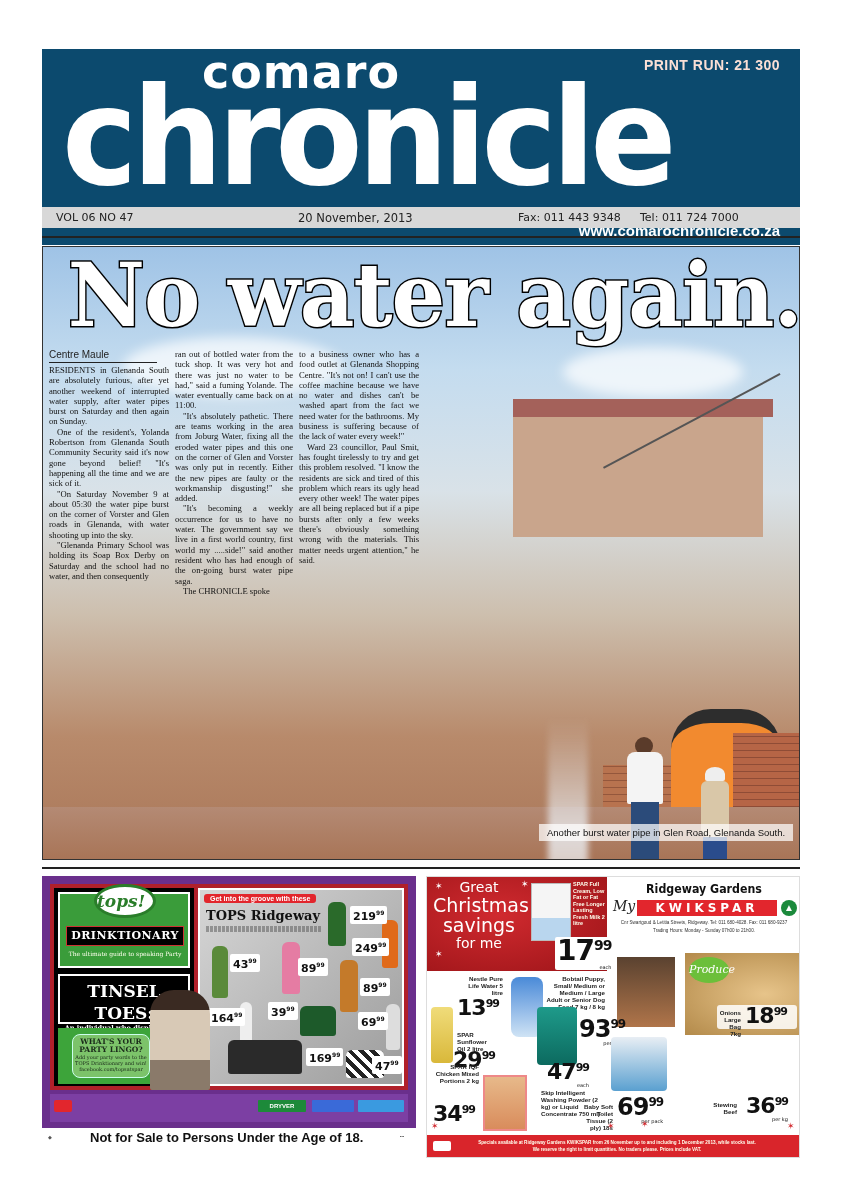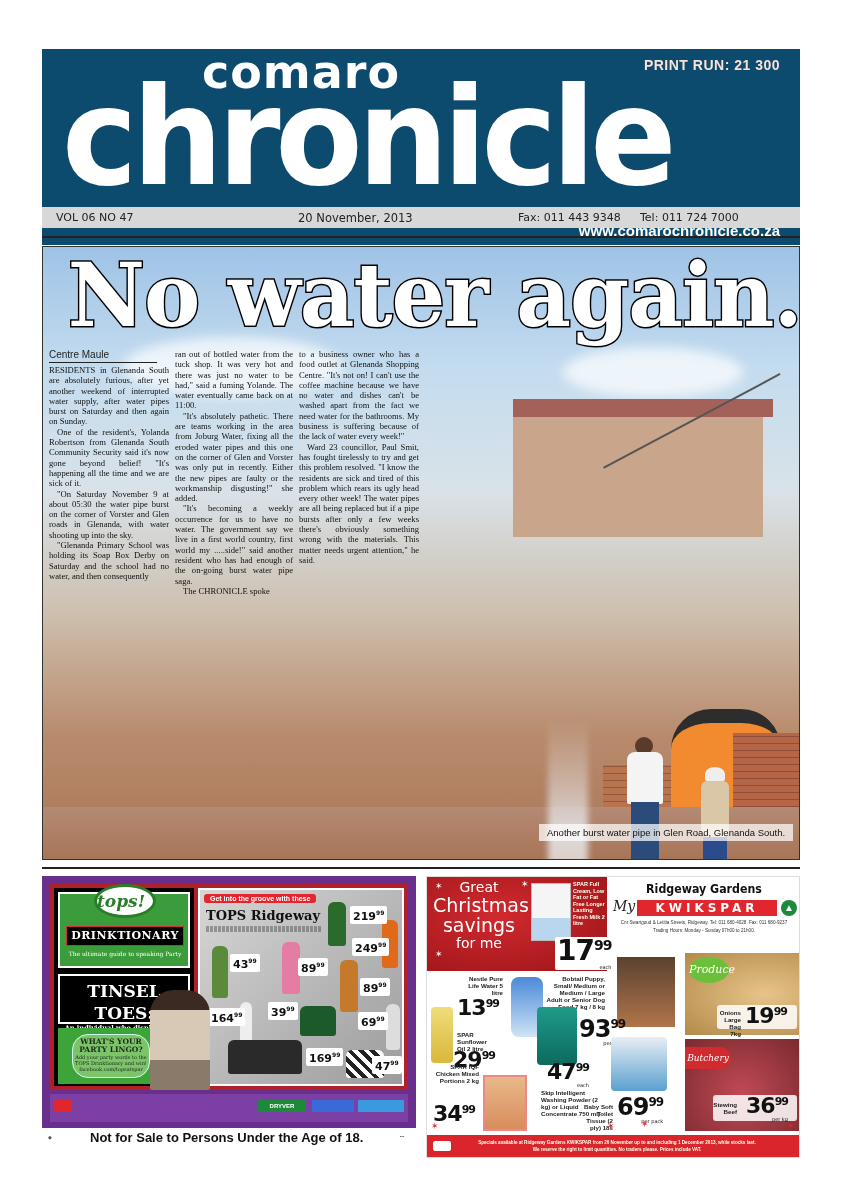--- a/index.html
+++ b/index.html
@@ -68,21 +68,21 @@
   .tops-inner { position: absolute; left: 8px; top: 8px; width: 358px; height: 206px; background: #b0202a; }
   .tops-left { position: absolute; left: 4px; top: 4px; width: 140px; height: 198px; background: #000; }
   .drink-box { position: absolute; left: 4px; top: 4px; width: 132px; height: 76px; background: #3a9c3a; border: 2px solid #fff; }
   .tops-logo { position: absolute; left: 34px; top: -10px; width: 62px; height: 34px; background: #fff; border: 3px solid #2a7d2a; border-radius: 50%; text-align: left; font-family: "DejaVu Serif", serif; font-weight: bold; font-style: italic; font-size: 17px; color: #2a7d2a; line-height: 28px; }
   .drink-title { position: absolute; left: 6px; top: 32px; width: 118px; height: 20px; background: #000; border: 1px solid #c33; color: #fff; text-align: center; font-family: "DejaVu Serif", serif; font-weight: bold; font-size: 11px; line-height: 18px; letter-spacing: 0.5px; }
   .drink-sub { position: absolute; left: 6px; top: 56px; width: 118px; text-align: center; font-family: "DejaVu Serif", serif; font-size: 6px; color: #ffe; }
   .tinsel-box { position: absolute; left: 4px; top: 86px; width: 132px; height: 50px; background: #000; border: 2px solid #fff; color: #fff; text-align: center; }
   .tinsel-title { font-family: "DejaVu Serif", serif; font-weight: bold; font-size: 17px; line-height: 22px; margin-top: 4px; }
   .tinsel-sub { font-family: "DejaVu Serif", serif; font-weight: bold; font-size: 6.6px; line-height: 8px; }
   .lingo-box { position: absolute; left: 4px; top: 140px; width: 132px; height: 56px; background: #3da43a; }
-  .lingo-inner { position: absolute; left: 14px; top: 6px; width: 78px; height: 44px; background: #7cc36a; border-radius: 16px; border: 1px solid #cfe; text-align: center; color: #1a2a1a; }
+  .lingo-inner { position: absolute; left: 14px; top: 6px; width: 78px; height: 44px; background: #7cc36a; border-radius: 8px; border: 1px solid #cfe; text-align: center; color: #1a2a1a; }
   .lingo-title { font-family: "DejaVu Serif", serif; font-weight: bold; font-size: 7.5px; line-height: 8px; margin-top: 3px; }
   .lingo-sub { font-family: "DejaVu Serif", serif; font-size: 5px; line-height: 6px; }
   .tops-person { position: absolute; left: 100px; top: 106px; width: 60px; height: 100px; background: linear-gradient(180deg, #3a2a22 0 20%, #d8c9b6 20% 70%, #8a7a6a 70%); border-radius: 24px 24px 2px 2px; }
   .tops-right { position: absolute; left: 148px; top: 4px; width: 206px; height: 198px; background: linear-gradient(135deg, #d6d6d6, #9c9c9c); border: 2px solid #fff; }
   .groove-tag { position: absolute; left: 4px; top: 4px; padding: 1px 6px; background: #e2262d; color: #fff; font-family: Liberation Sans, sans-serif; font-weight: bold; font-size: 7px; border-radius: 3px; }
   .tops-ridgeway { position: absolute; left: 6px; top: 18px; font-family: "DejaVu Serif", serif; font-weight: bold; font-size: 13px; color: #111; }
   .tops-smalladdr { position: absolute; left: 6px; top: 36px; width: 116px; height: 6px; background: repeating-linear-gradient(90deg, #555 0 3px, transparent 3px 4px); opacity: 0.5; }
   .price-tag { position: absolute; background: #fff; border-radius: 2px; padding: 0 3px; font-family: "DejaVu Sans", sans-serif; font-weight: bold; font-size: 11px; color: #111; line-height: 14px; white-space: nowrap; }
   .price-tag sup { font-size: 6px; }
   .bottle { position: absolute; border-radius: 6px 6px 3px 3px; }
@@ -296,25 +296,22 @@
 
   <div class="prod-box" style="left:184px;top:160px;width:56px;height:54px;background:linear-gradient(180deg,#e8eef4,#5aa0d0);border-radius:4px;"></div>
   <div class="item-label" style="left:150px;top:226px;width:36px;">Baby Soft Toilet Tissue (2 ply) 18s</div>
   <div class="big-price" style="left:190px;top:218px;font-size:24px;"><span>69</span><span class="cents">99</span><span class="unit">per pack</span></div>
 
   <div class="prod-box" style="left:258px;top:76px;width:114px;height:82px;background:radial-gradient(ellipse at 70% 50%,#e7c48a,#b38a4a);">
     <div style="position:absolute;left:4px;top:4px;width:40px;height:26px;background:#6cbf3a;border-radius:50%;color:#fff;font-family:'DejaVu Serif',serif;font-style:italic;font-size:11px;line-height:26px;text-align:center;">Produce</div>
   </div>
   <div class="prod-box" style="left:290px;top:128px;width:80px;height:24px;background:rgba(255,255,255,0.85);border-radius:3px;"></div>
   <div class="item-label" style="left:290px;top:132px;width:24px;">Onions Large Bag 7kg</div>
-  <div class="big-price" style="left:318px;top:128px;font-size:22px;"><span>19</span><span class="cents">99</span></div>
-
-  <div class="prod-box" style="left:258px;top:162px;width:114px;height:92px;background:radial-gradient(ellipse at 50% 60%,#c24a55,#7a2a2e);">
-    <div style="position:absolute;left:0;top:8px;width:46px;height:22px;background:#d12a2f;border-radius:0 12px 12px 0;color:#fff;font-family:'DejaVu Serif',serif;font-style:italic;font-size:9px;line-height:22px;text-align:center;">Butchery</div>
-  </div>
+  <div class="big-price" style="left:318px;top:128px;font-size:22px;"><span>18</span><span class="cents">99</span></div>
+
   <div class="prod-box" style="left:286px;top:218px;width:84px;height:26px;background:rgba(255,255,255,0.85);border-radius:3px;"></div>
   <div class="item-label" style="left:286px;top:224px;width:24px;">Stewing Beef</div>
   <div class="big-price" style="left:312px;top:218px;font-size:22px;margin-left:7px;"><span>36</span><span class="cents">99</span><span class="unit">per kg</span></div>
 
   <span class="snowflake" style="left:4px;top:244px;">✶</span>
   <span class="snowflake" style="left:180px;top:244px;">✶</span>
   <span class="snowflake" style="left:214px;top:242px;">✶</span>
   <span class="snowflake" style="left:360px;top:244px;">✶</span>
 
   <div class="spar-footer">

